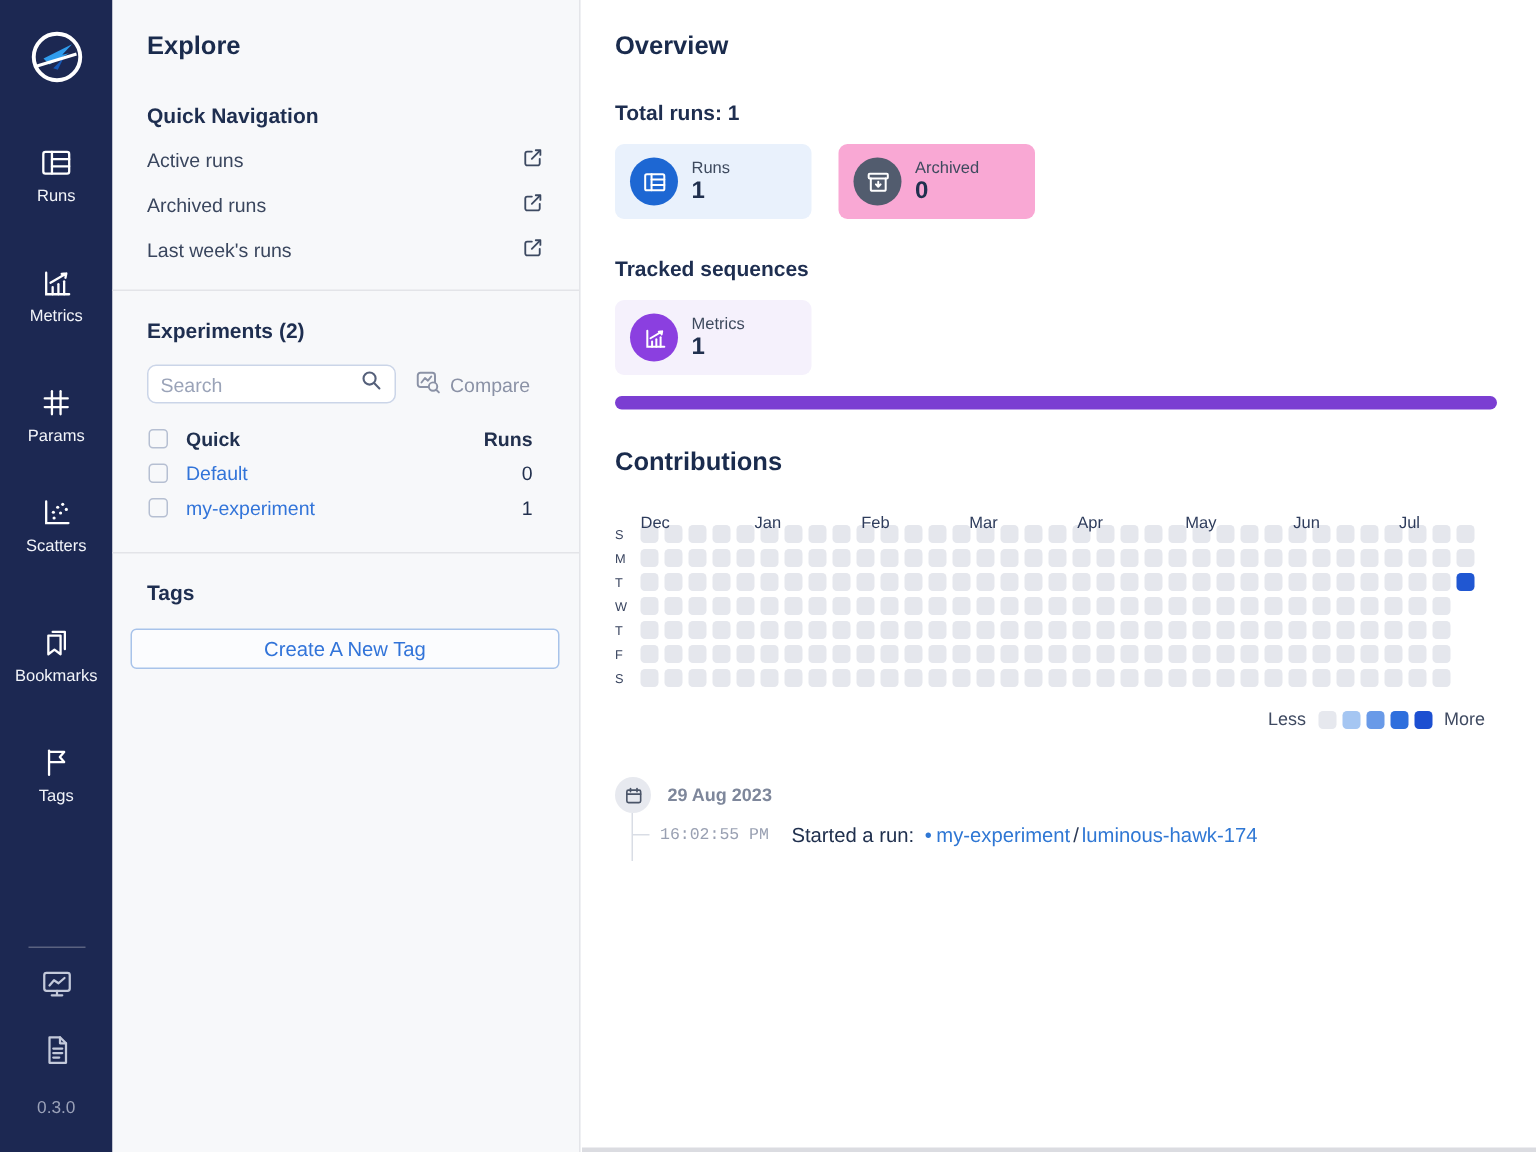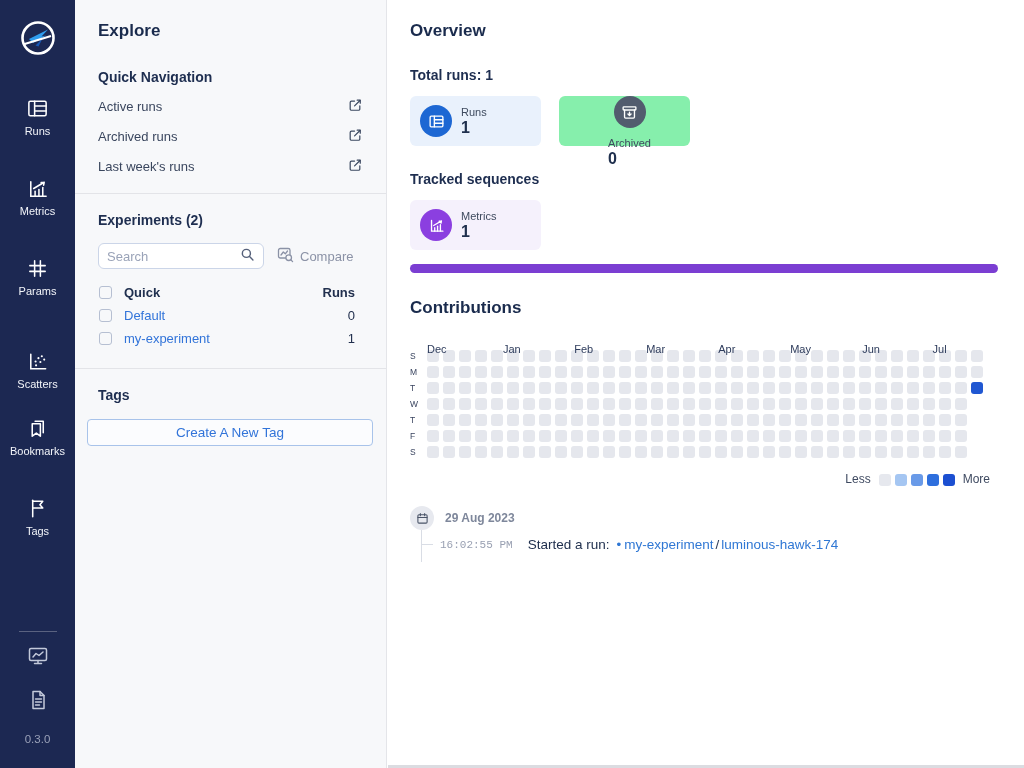--- a/index.html
+++ b/index.html
@@ -50,21 +50,21 @@
   
   .main { position:absolute; left:388px; right:0; top:0; bottom:0; background:#fff;
     padding:0 26px 0 22px; }
   .main-title { margin-top:21px; font-size:17px; font-weight:600; color:#1a2b4d; }
   .sub-title { font-size:14px; font-weight:700; color:#1e2e50; }
   .total-runs { margin-top:26px; }
   .cards-row { display:flex; gap:18px; margin-top:13px; }
   .stat-card { width:131px; height:50px; border-radius:6px; display:flex; align-items:center;
     padding-left:10px; gap:9px; cursor:pointer; }
   .stat-card.runs { background:#e9f1fc; }
-  .stat-card.archived { background:#86efac;flex-direction:column; }
+  .stat-card.archived { background:#f9a8d4; }
   .stat-card.metrics { background:#f5f1fc; }
   .stat-circle { width:32px; height:32px; border-radius:50%; display:flex; align-items:center;
     justify-content:center; flex:0 0 auto; }
   .stat-circle.runs { background:#1d67d3; }
   .stat-circle.archived { background:#525c6e; }
   .stat-circle.metrics { background:#8b3fe0; }
   .stat-label { font-size:11px; color:#3e4a5e; }
   .stat-value { font-size:16px; font-weight:600; color:#20304e; margin-top:1px; }
   .tracked-title { margin-top:25px; }
   .progress-bar { margin-top:14px; height:9px; border-radius:5px; background:#7b3ed2; width:100%; }
@@ -79,21 +79,21 @@
   .hm-grid { display:flex; gap:4px; }
   .hm-col { display:flex; flex-direction:column; gap:4px; }
   .hm-cell { width:12px; height:12px; border-radius:3px; background:#e5e7ed; cursor:pointer; }
   .hm-legend { display:flex; align-items:flex-end; justify-content:flex-end; gap:8px; margin-top:14px;
     margin-right:8px; font-size:12px; color:#3f4a61; }
   .hm-legend .swatches { display:flex; gap:4px; }
   .hm-legend .sw { width:12px; height:12px; border-radius:3px; }
 
   .activity-title { margin-top:25px; }
   .month-label { margin-top:15px; font-size:13px; font-weight:700; color:#1e2e50; }
-  .event-head { display:flex; align-items:center; gap:11px; margin-top:20px; }
+  .event-head { display:flex; align-items:center; gap:11px; margin-top:32px; }
   .event-circle { width:24px; height:24px; border-radius:50%; background:#e7e9ef; display:flex;
     align-items:center; justify-content:center; color:#4a5468; }
   .event-date { font-size:12px; font-weight:600; color:#7e879b; }
   .event-body { margin-left:11px; border-left:1px solid #d9dde5; padding:7px 0 10px 0; }
   .event-row { display:flex; align-items:center; }
   .event-row::before { content:""; width:11px; height:1px; background:#d9dde5; margin-right:7px; }
   .event-time { font-family:"Liberation Mono", monospace; font-size:11px; color:#99a0b2;text-align:right; }
   .event-text { margin-left:15px; font-size:13.5px; color:#20304e; }
   .event-bullet { color:#2f77d4; margin:0 3px 0 7px; font-size:13.5px; }
   .event-link { color:#2f77d4; font-size:13.5px; cursor:pointer; }
@@ -140,21 +140,21 @@
     <span>
       <svg width="23" height="23" viewBox="0 0 24 24" fill="none" stroke="#fff" stroke-width="1.6" stroke-linecap="round">
         <line x1="9" y1="4" x2="9" y2="20"></line>
           <line x1="15" y1="4" x2="15" y2="20"></line>
         <line x1="4" y1="9" x2="20" y2="9"></line>
           <line x1="4" y1="15" x2="20" y2="15"></line>
       </svg></span>
     <div class="nav-label">Params</div>
   </div>
 
-  <div class="nav-item" style="top:350px">
+  <div class="nav-item" style="top:330px">
     <span>
       <svg width="23" height="23" viewBox="0 0 24 24" fill="none" stroke="#fff" stroke-width="1.6" stroke-linecap="round">
         <path d="M5 4.5v15H20.5"></path>
         <circle cx="10" cy="12" r="1.1" fill="#fff" stroke="none"></circle>
           <circle cx="13" cy="8.5" r="1.1" fill="#fff" stroke="none"></circle>
         <circle cx="16.5" cy="6.5" r="1.1" fill="#fff" stroke="none"></circle>
           <circle cx="15" cy="12.5" r="1.1" fill="#fff" stroke="none"></circle>
         <circle cx="19" cy="10" r="1.1" fill="#fff" stroke="none"></circle>
           <circle cx="10.5" cy="16" r="1.1" fill="#fff" stroke="none"></circle>
       </svg></span>

